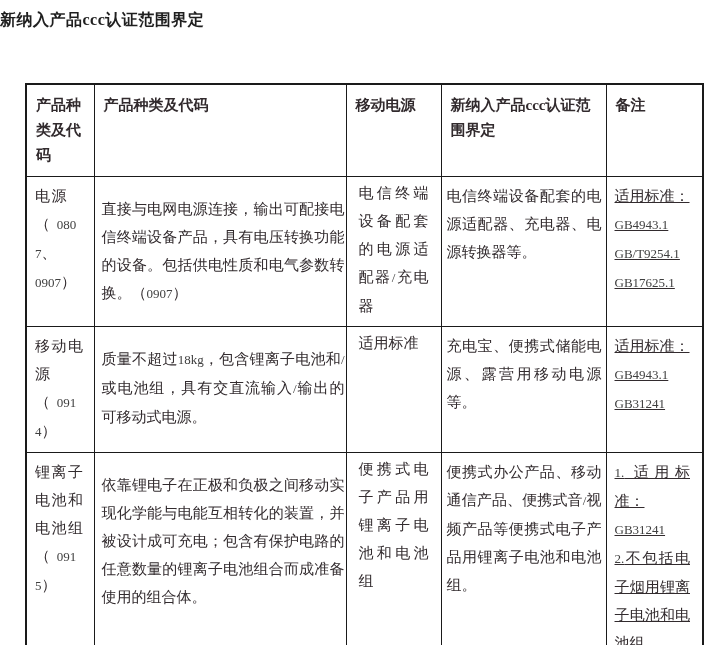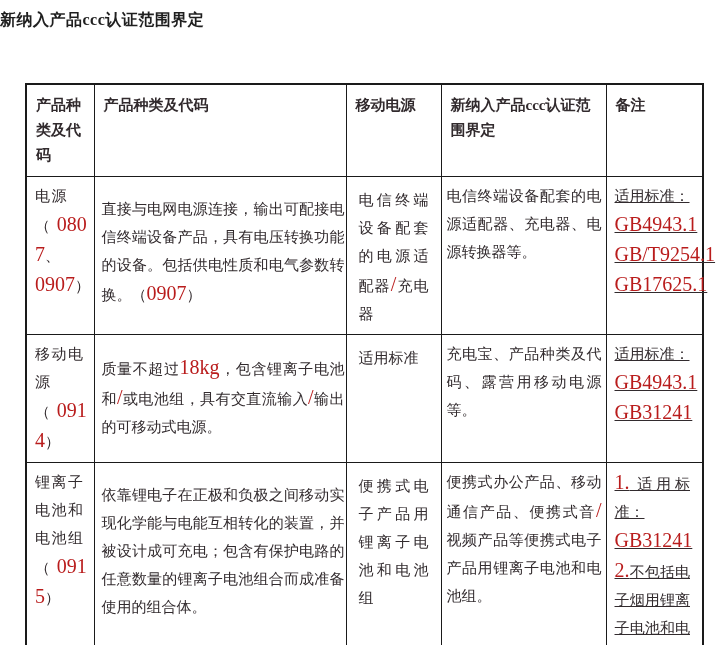--- a/index.html
+++ b/index.html
@@ -56,27 +56,27 @@
   tr.r0{height:143px;}
   tr.r1{height:122px;}
   tr.r2{height:202px;}
   td.c0{
     white-space:pre;
     text-align:left;
     letter-spacing:1.5px;
     padding:5px 4px 6px 8px;
   }
   td.c1{padding:18px 1px 6px 7px;}
-  td.c2{padding:9px 12px 6px 12px;}
+  td.c2{padding:2px 12px 6px 12px;}
   td.c3{padding:5px 4px 24px 5px;}
   td.c4{padding:5px 12px 6px 8px;text-decoration:underline;}
   .ascii{
     font-family:"Liberation Serif","DejaVu Serif",serif;
-    color:#b91c1c;
-    font-size:20px;
+    color:#404040;
+    font-size:13px;
     letter-spacing:0;
   }
 </style>
 </head>
 <body>
 
 <div class="page" style="background: rgb(255, 255, 255);">
   <div class="doc-title">新纳入产品ccc认证范围界定</div>
 
   <table class="cert">
@@ -101,21 +101,21 @@
           <td class="c0">电源<br>（ <span class="ascii">080</span><br><span class="ascii">7</span>、<br><span class="ascii">0907</span>）</td>
           <td class="c1">直接与电网电源连接，输出可配接电信终端设备产品，具有电压转换功能的设备。包括供电性质和电气参数转换。（<span class="ascii">0907</span>）</td>
           <td class="c2">电信终端设备配套的电源适配器<span class="ascii">/</span>充电器</td>
           <td class="c3">电信终端设备配套的电源适配器、充电器、电源转换器等。</td>
           <td class="c4">适用标准：<br><span class="ascii">GB4943.1</span><br><span class="ascii">GB/T9254.1</span><br><span class="ascii">GB17625.1</span></td>
         </tr>
         <tr class="r1">
           <td class="c0">移动电<br>源<br>（ <span class="ascii">091</span><br><span class="ascii">4</span>）</td>
           <td class="c1">质量不超过<span class="ascii">18kg</span>，包含锂离子电池和<span class="ascii">/</span>或电池组，具有交直流输入<span class="ascii">/</span>输出的可移动式电源。</td>
           <td class="c2">适用标准</td>
-          <td class="c3">充电宝、产品种类及代码、露营用移动电源等。</td>
+          <td class="c3">充电宝、便携式储能电源、露营用移动电源等。</td>
           <td class="c4">适用标准：<br><span class="ascii">GB4943.1</span><br><span class="ascii">GB31241</span></td>
         </tr>
         <tr class="r2">
           <td class="c0">锂离子<br>电池和<br>电池组<br>（ <span class="ascii">091</span><br><span class="ascii">5</span>）</td>
           <td class="c1">依靠锂电子在正极和负极之间移动实现化学能与电能互相转化的装置，并被设计成可充电；包含有保护电路的任意数量的锂离子电池组合而成准备使用的组合体。</td>
           <td class="c2">便携式电子产品用锂离子电池和电池组</td>
           <td class="c3">便携式办公产品、移动通信产品、便携式音<span class="ascii">/</span>视频产品等便携式电子产品用锂离子电池和电池组。</td>
           <td class="c4"><span class="ascii">1.</span> 适用标准：<br><span class="ascii">GB31241</span><br><span class="ascii">2.</span>不包括电子烟用锂离子电池和电池组</td>
         </tr>
       </tbody>

